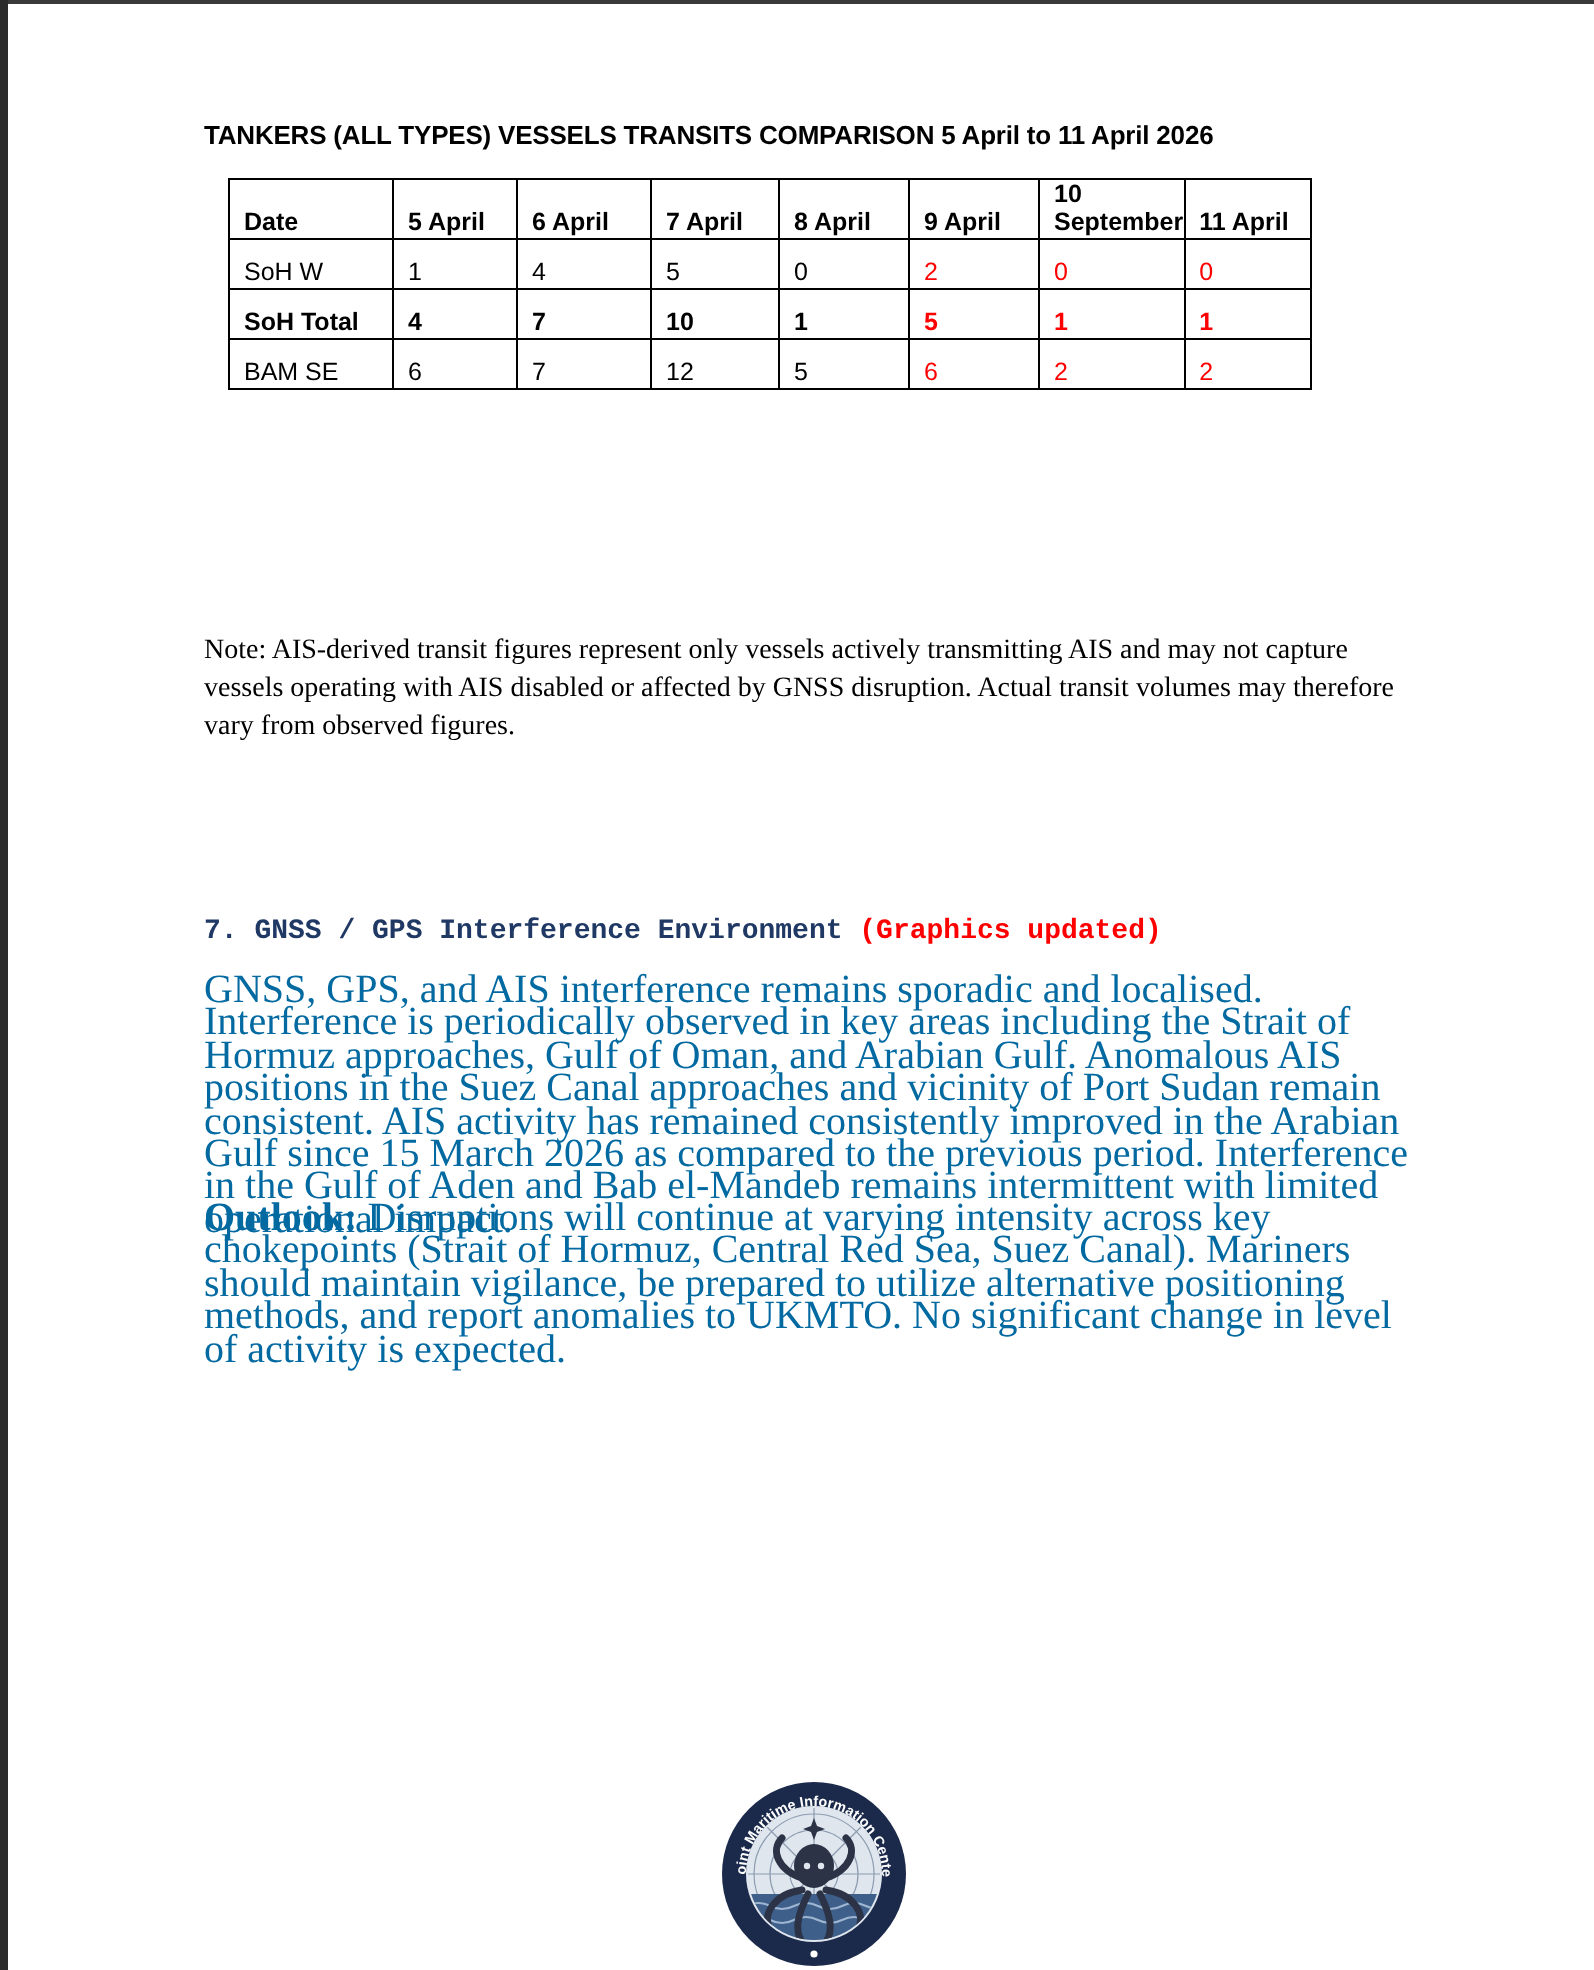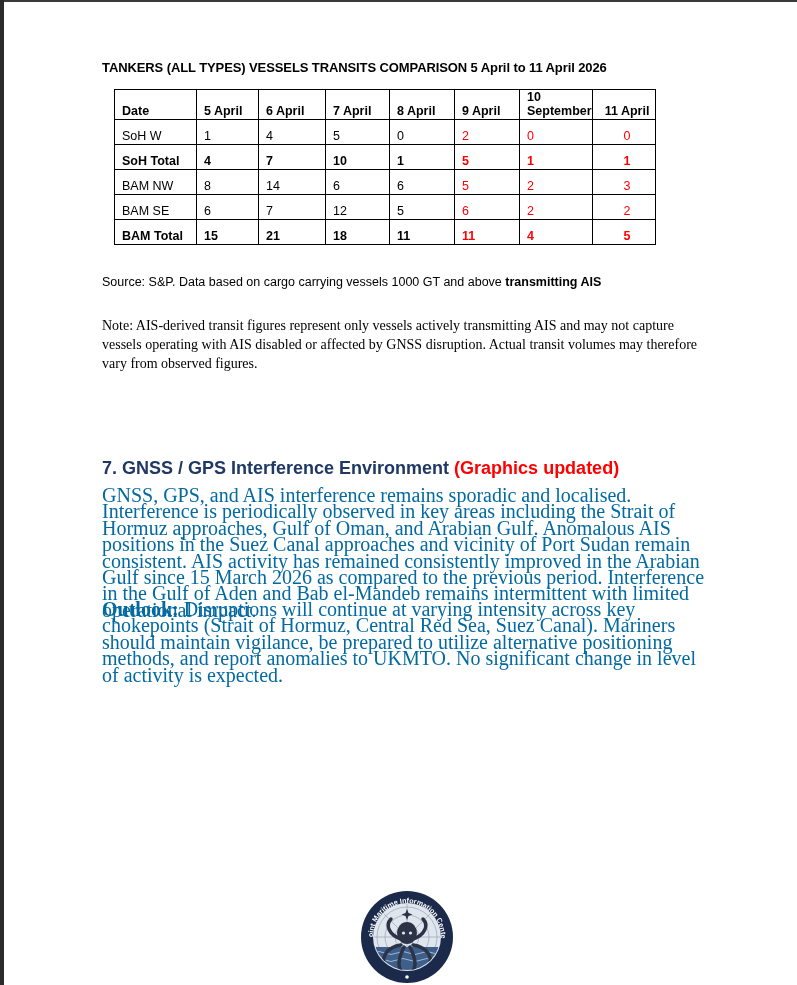--- a/index.html
+++ b/index.html
@@ -26,38 +26,38 @@
     }
     table.transits td {
       border: 1px solid #000;
       height: 25px; padding: 0 0 0 7px;
       vertical-align: bottom; padding-bottom: 1px;
       box-sizing: border-box;
     }
     table.transits tr.hdr td { font-weight: bold; }
     table.transits tr.total td { font-weight: bold; }
     table.transits td.red { color: #ff0000; }
-    table.transits td.vgrey { border-left-color: #9a9a9a; text-align: center; }
+    table.transits td.vgrey { border-left-color: #9a9a9a; }
     .c0 { width: 82px; } .c1 { width: 62px; } .c2 { width: 67px; } .c3 { width: 64px; }
     .c4 { width: 65px; } .c5 { width: 65px; } .c6 { width: 63px; } .c7 { width: 63px; }
 
     .source {
       position: absolute; left: 96px; top: 275px;
       font-family: "Liberation Sans", sans-serif; font-size: 12.5px; color: #000;
     }
     .source b { font-weight: bold; }
 
     .note {
       position: absolute; left: 96px; top: 316px; width: 600px;
       font-size: 14px; line-height: 19px; color: #000;
     }
 
     .section-heading {
       position: absolute; left: 96px; top: 458px;
-      font-family: Liberation Sans, sans-serif; font-weight: bold; font-size: 18px; color: #1f3864;
+      font-family: Liberation Mono, monospace; font-weight: bold; font-size: 14px; color: #1f3864;
     }
     .section-heading .upd { color: #ff0000; }
 
     .para {
       position: absolute; left: 96px; width: 612px;
       font-size: 20px; line-height: 16.4px; color: #0369a1;
     }
     .p1 { top: 487px; }
     .p2 { top: 601px; }
     .p2 b { font-weight: bold; }
@@ -102,53 +102,32 @@
       <td>SoH Total</td>
       <td>4</td>
       <td>7</td>
       <td>10</td>
       <td>1</td>
       <td class="red" style="color: rgb(255, 0, 0);">5</td>
       <td class="red" style="color: rgb(255, 0, 0);">1</td>
       <td class="red vgrey" style="color: rgb(255, 0, 0);">1</td>
     </tr>
     <tr>
-      <td>BAM NW</td>
-      <td>8</td>
-      <td>14</td>
-      <td>6</td>
-      <td>6</td>
-      <td class="red" style="color: rgb(255, 0, 0);">5</td>
-      <td class="red" style="color: rgb(255, 0, 0);">2</td>
-      <td class="red vgrey" style="color: rgb(255, 0, 0);">3</td>
-    </tr>
-    <tr>
       <td>BAM SE</td>
       <td>6</td>
       <td>7</td>
       <td>12</td>
       <td>5</td>
       <td class="red" style="color: rgb(255, 0, 0);">6</td>
       <td class="red" style="color: rgb(255, 0, 0);">2</td>
       <td class="red vgrey" style="color: rgb(255, 0, 0);">2</td>
     </tr>
-    <tr class="total">
-      <td>BAM Total</td>
-      <td>15</td>
-      <td>21</td>
-      <td>18</td>
-      <td>11</td>
-      <td class="red" style="color: rgb(255, 0, 0);">11</td>
-      <td class="red" style="color: rgb(255, 0, 0);">4</td>
-      <td class="red vgrey" style="color: rgb(255, 0, 0);">5</td>
-    </tr>
   </tbody>
     </table>
 
-  <div class="source"><span>Source: S&amp;P. Data based on cargo carrying vessels 1000 GT and above </span><b>transmitting AIS</b></div>
 
   <div class="note">Note: AIS-derived transit figures represent only vessels actively transmitting AIS and may not capture vessels operating with AIS disabled or affected by GNSS disruption. Actual transit volumes may therefore vary from observed figures.</div>
 
   <div class="section-heading" style="color: rgb(31, 56, 100);"><span>7. GNSS / GPS Interference Environment </span><span class="upd">(Graphics updated)</span></div>
 
   <div class="para p1">GNSS, GPS, and AIS interference remains sporadic and localised. Interference is periodically observed in key areas including the Strait of Hormuz approaches, Gulf of Oman, and Arabian Gulf. Anomalous AIS positions in the Suez Canal approaches and vicinity of Port Sudan remain consistent. AIS activity has remained consistently improved in the Arabian Gulf since 15 March 2026 as compared to the previous period. Interference in the Gulf of Aden and Bab el-Mandeb remains intermittent with limited operational impact.</div>
 
   <div class="para p2"><b>Outlook:</b><span> Disruptions will continue at varying intensity across key chokepoints (Strait of Hormuz, Central Red Sea, Suez Canal). Mariners should maintain vigilance, be prepared to utilize alternative positioning methods, and report anomalies to UKMTO. No significant change in level of activity is expected.</span></div>
 
   <div class="logo">

